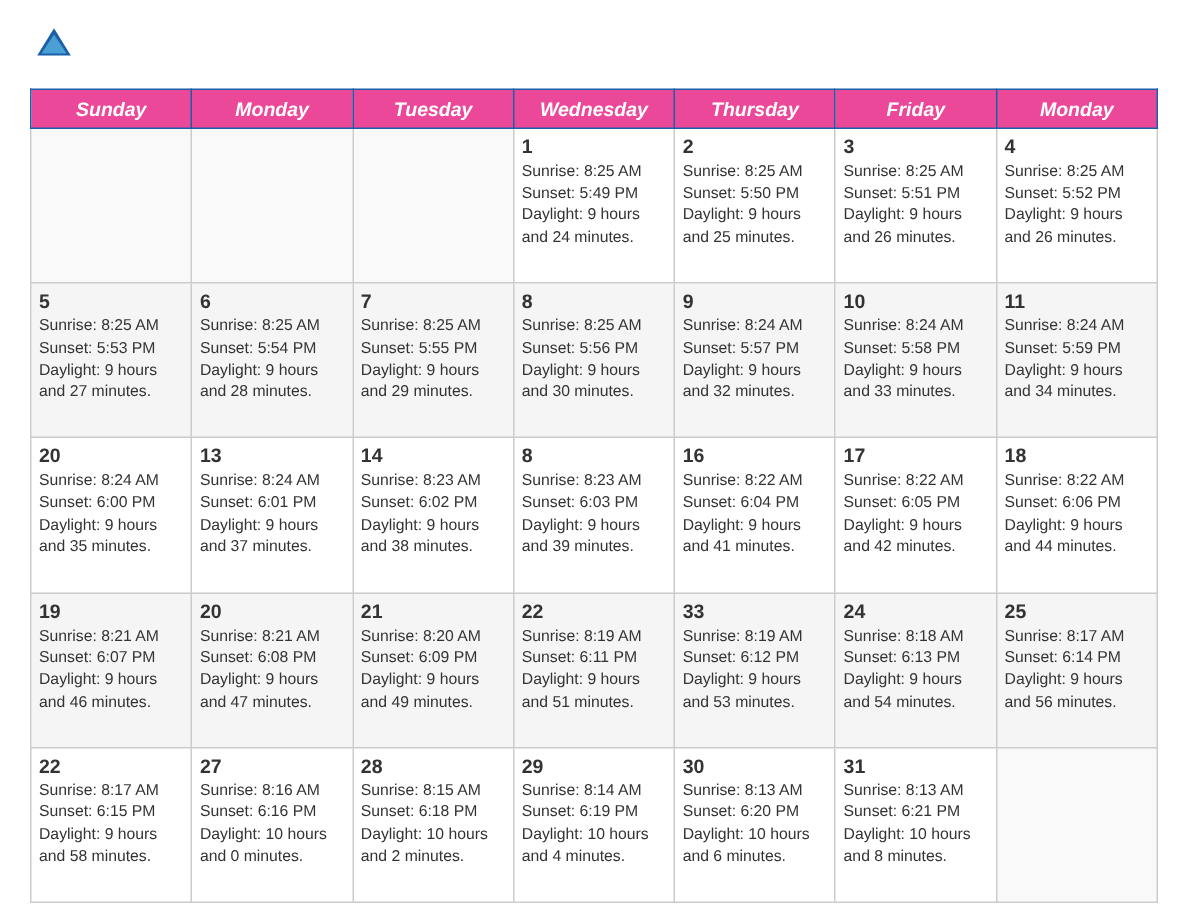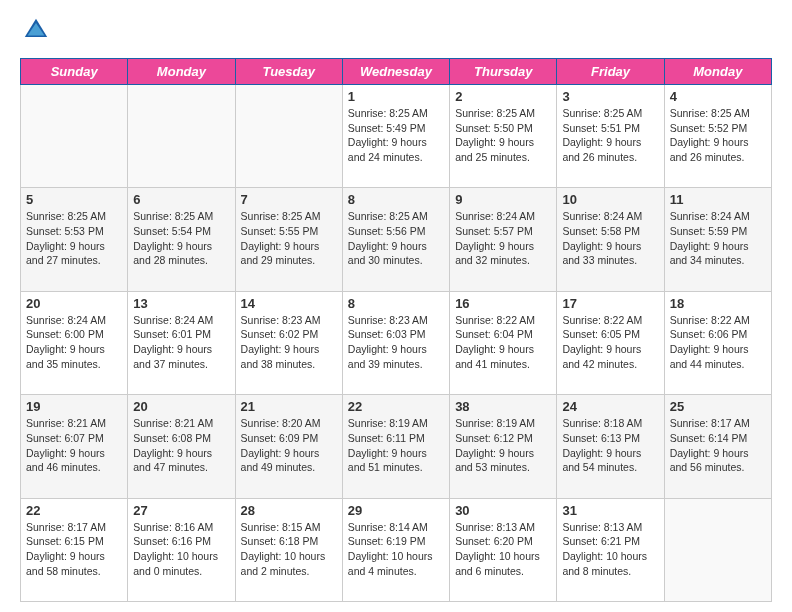--- a/index.html
+++ b/index.html
@@ -227,21 +227,21 @@
           </td>
           <td>
             <div class="day-num">21</div>
             <div class="day-info">Sunrise: 8:20 AM<br>Sunset: 6:09 PM<br>Daylight: 9 hours and 49 minutes.</div>
           </td>
           <td>
             <div class="day-num">22</div>
             <div class="day-info">Sunrise: 8:19 AM<br>Sunset: 6:11 PM<br>Daylight: 9 hours and 51 minutes.</div>
           </td>
           <td>
-            <div class="day-num">38</div>
+            <div class="day-num">33</div>
             <div class="day-info">Sunrise: 8:19 AM<br>Sunset: 6:12 PM<br>Daylight: 9 hours and 53 minutes.</div>
           </td>
           <td>
             <div class="day-num">24</div>
             <div class="day-info">Sunrise: 8:18 AM<br>Sunset: 6:13 PM<br>Daylight: 9 hours and 54 minutes.</div>
           </td>
           <td>
             <div class="day-num">25</div>
             <div class="day-info">Sunrise: 8:17 AM<br>Sunset: 6:14 PM<br>Daylight: 9 hours and 56 minutes.</div>
           </td>

